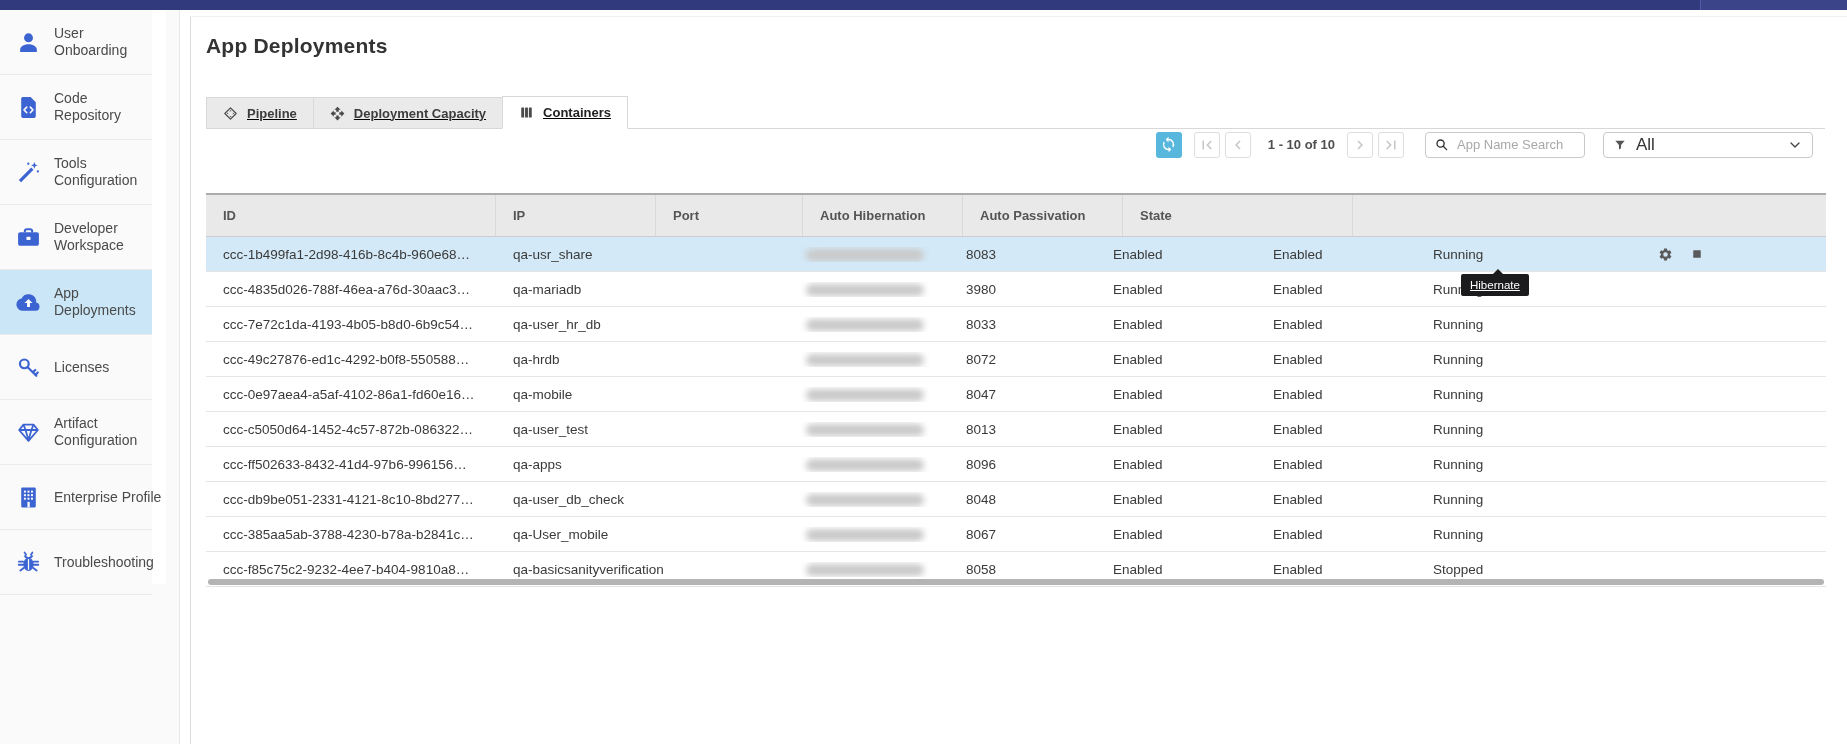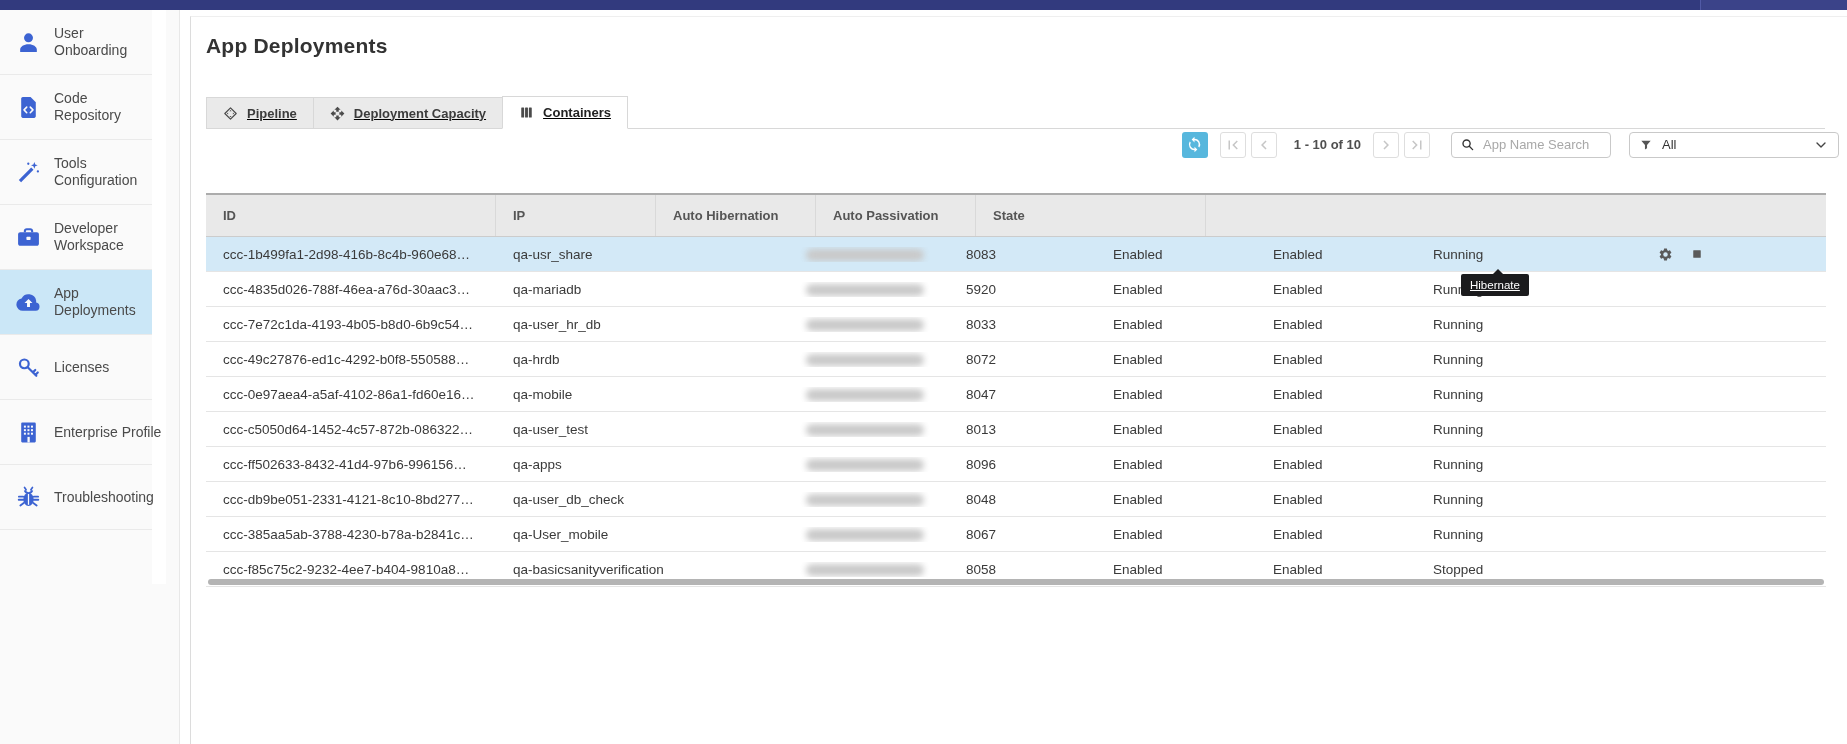--- a/index.html
+++ b/index.html
@@ -28,35 +28,35 @@
   .tabs-row{position:absolute;left:15px;right:22px;top:79px;height:33px;}
   .tabs-row::after{content:'';position:absolute;left:0;right:0;bottom:0;height:1px;background:#D8D8D8;}
   .tabs{display:flex;align-items:flex-end;height:33px;position:relative;z-index:1;text-decoration:underline;}
   .tab{height:32px;box-sizing:border-box;display:flex;align-items:center;gap:9px;padding:0 16px;background:#EAEAEA;border:1px solid #D8D8D8;margin-right:-1px;cursor:pointer;}
   .tab .ticon{width:15px;height:15px;color:#4A4A4A;}
   .tab .ticon svg{width:100%;height:100%;display:block;}
   .tab-label{font-size:13px;font-weight:bold;color:#3C3C3C;white-space:nowrap;}
   .tab.active{background:#fff;height:33px;border-bottom:1px solid #fff;z-index:2;}
   .tab.active .tab-label{color:#222;}
   
-  .toolbar{position:absolute;top:114px;right:8px;height:27px;display:flex;align-items:center;}
+  .toolbar{position:absolute;top:114px;right:34px;height:27px;display:flex;align-items:center;}
   .btn-refresh{width:26px;height:26px;background:#57B7DD;border-radius:3px;display:flex;align-items:center;justify-content:center;margin-right:12px;cursor:pointer;}
   .btn-refresh svg{width:17px;height:17px;color:#fff;}
   .pager-btn{width:26px;height:26px;background:#fff;border:1px solid #DEDEDE;border-radius:3px;display:flex;align-items:center;justify-content:center;margin-right:5px;box-sizing:border-box;cursor:pointer;}
   .pager-btn svg{width:18px;height:18px;color:#C6C6C6;}
   .pager-label{font-size:13px;font-weight:bold;color:#4F4F4F;margin:0 12px;white-space:nowrap;}
   .search-box{width:160px;height:26px;border:1px solid #C9C9C9;border-radius:4px;display:flex;align-items:center;padding:0 8px;margin-left:16px;box-sizing:border-box;background:#fff;gap:6px;}
   .search-box .sicon{width:15px;height:15px;color:#333;flex:0 0 15px;}
   .search-box .sicon svg{width:100%;height:100%;display:block;}
   .search-box input{border:none;outline:none;font-size:13px;color:#333;width:100%;font-family:inherit;background:transparent;}
   .search-box input::placeholder{color:#A8A8A8;}
   .filter-box{width:210px;height:26px;border:1px solid #C9C9C9;border-radius:4px;display:flex;align-items:center;padding:0 9px;margin-left:18px;box-sizing:border-box;gap:9px;cursor:pointer;background:#fff;}
   .filter-box .ficon{width:14px;height:14px;color:#555;flex:0 0 14px;}
   .filter-box .ficon svg,.filter-box .cicon svg{width:100%;height:100%;display:block;}
-  .filter-value{font-size:13px;color:#333;flex:1;}
+  .filter-value{font-size:17px;color:#333;flex:1;}
   .filter-box .cicon{width:16px;height:16px;color:#444;flex:0 0 16px;}
   
   .table-wrap{position:absolute;left:15px;top:176px;width:1620px;}
   .thead{display:flex;height:44px;background:#E9E9E9;border-top:2px solid #ACACAC;border-bottom:1px solid #CCCCCC;box-sizing:border-box;}
   .th{font-size:13px;font-weight:bold;color:#555555;padding-left:17px;box-sizing:border-box;display:flex;align-items:center;border-right:1px solid #D9D9D9;white-space:nowrap;overflow:hidden;}
   .th:last-child{border-right:none;}
   .tr{display:flex;height:34px;align-items:center;border-bottom:1px solid #E5E5E5;background:#fff;cursor:pointer;}
   .tr.selected{background:#D3E9F7;}
   .td{padding-left:17px;font-size:13.5px;color:#3A3A3A;box-sizing:border-box;overflow:hidden;white-space:nowrap;}
   .col1{width:290px;}.col2{width:293px;}.col3{width:160px;}.col4{width:147px;}
@@ -129,20 +129,29 @@
     <span class="nav-label">App Deployments</span>
   </div>
       <div class="nav-item">
     <span class="nav-icon">
           <svg viewBox="0 0 24 24" fill="none" stroke="currentColor" stroke-width="2.1" stroke-linecap="round">
             <circle cx="8" cy="8.5" r="4.2"></circle>
             <path d="m11.2 11.7 8.3 8.3M16.2 16.7l2.3-2.3M18.6 19.1l2.3-2.3"></path>
           </svg>
         </span>
     <span class="nav-label nowrap">Licenses</span>
+  </div>
+      <div class="nav-item">
+    <span class="nav-icon">
+          <svg viewBox="0 0 24 24" fill="none" stroke="currentColor" stroke-width="1.7" stroke-linejoin="round">
+            <path d="M7.2 4.5h9.6L21 9.6 12 20 3 9.6z"></path>
+            <path d="M3 9.6h18M9.2 9.6 12 19.4M14.8 9.6 12 19.4M7.2 4.5l2 5.1M16.8 4.5l-2 5.1"></path>
+          </svg>
+        </span>
+    <span class="nav-label">Artifact Configuration</span>
   </div>
       <div class="nav-item">
     <span class="nav-icon">
           <svg viewBox="0 0 24 24">
             <rect x="5" y="2.5" width="14" height="19" rx="1" fill="currentColor"></rect>
             <g fill="#FAFAFA">
               <rect x="7.6" y="5.4" width="1.9" height="1.9"></rect>
               <rect x="11" y="5.4" width="1.9" height="1.9"></rect>
               <rect x="14.4" y="5.4" width="1.9" height="1.9"></rect>
               <rect x="7.6" y="8.8" width="1.9" height="1.9"></rect>
@@ -260,20 +269,21 @@
             <path d="m6 9 6 6 6-6"></path>
           </svg>
         </span>
     </div>
   </div>
 
   <div class="table-wrap">
     <div class="thead">
       <div class="th col1">ID</div>
       <div class="th col3">IP</div>
+      <div class="th col4">Port</div>
       <div class="th col5">Auto Hibernation</div>
       <div class="th col6">Auto Passivation</div>
       <div class="th col7">State</div>
       <div class="th col8"></div>
     </div>
     <div class="tbody">
         <div class="tr selected">
     <div class="td col1">ccc-1b499fa1-2d98-416b-8c4b-960e68…</div>
     <div class="td col2">qa-usr_share</div>
     <div class="td col3"><span class="ip-blur"></span></div>
@@ -291,21 +301,21 @@
               <svg viewBox="0 0 24 24" fill="currentColor">
                 <rect x="4.5" y="4.5" width="15" height="15" rx="1"></rect>
               </svg>
             </span>
     </div>
   </div>
         <div class="tr">
     <div class="td col1">ccc-4835d026-788f-46ea-a76d-30aac3…</div>
     <div class="td col2">qa-mariadb</div>
     <div class="td col3"><span class="ip-blur"></span></div>
-    <div class="td col4">5920</div>
+    <div class="td col4">3980</div>
     <div class="td col5">Enabled</div>
     <div class="td col6">Enabled</div>
     <div class="td col7">Running</div>
     <div class="td col8 actions"></div>
   </div>
         <div class="tr">
     <div class="td col1">ccc-7e72c1da-4193-4b05-b8d0-6b9c54…</div>
     <div class="td col2">qa-user_hr_db</div>
     <div class="td col3"><span class="ip-blur"></span></div>
     <div class="td col4">8033</div>

